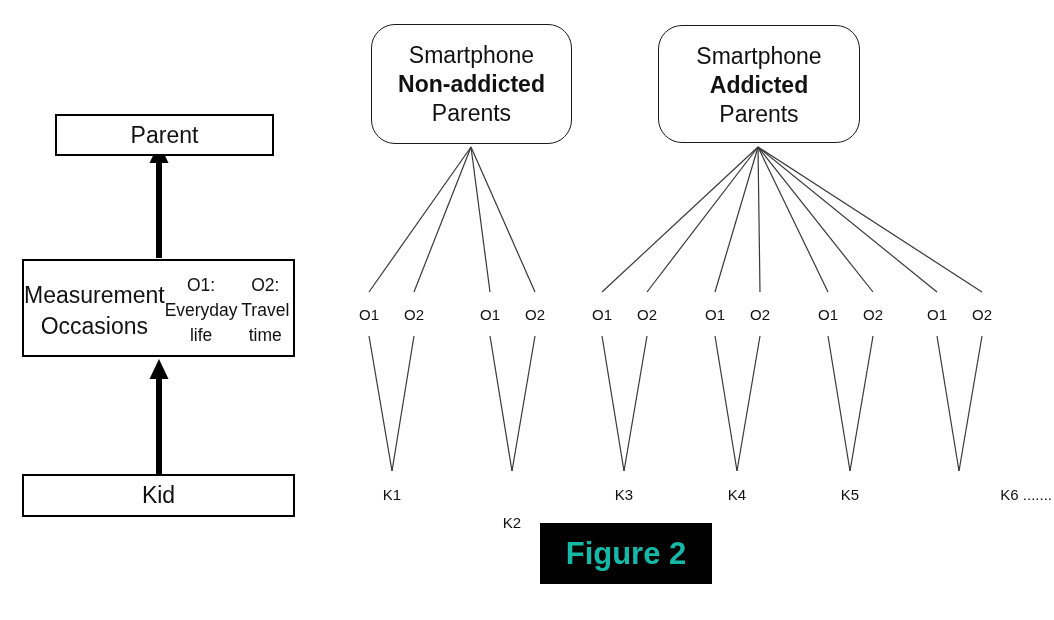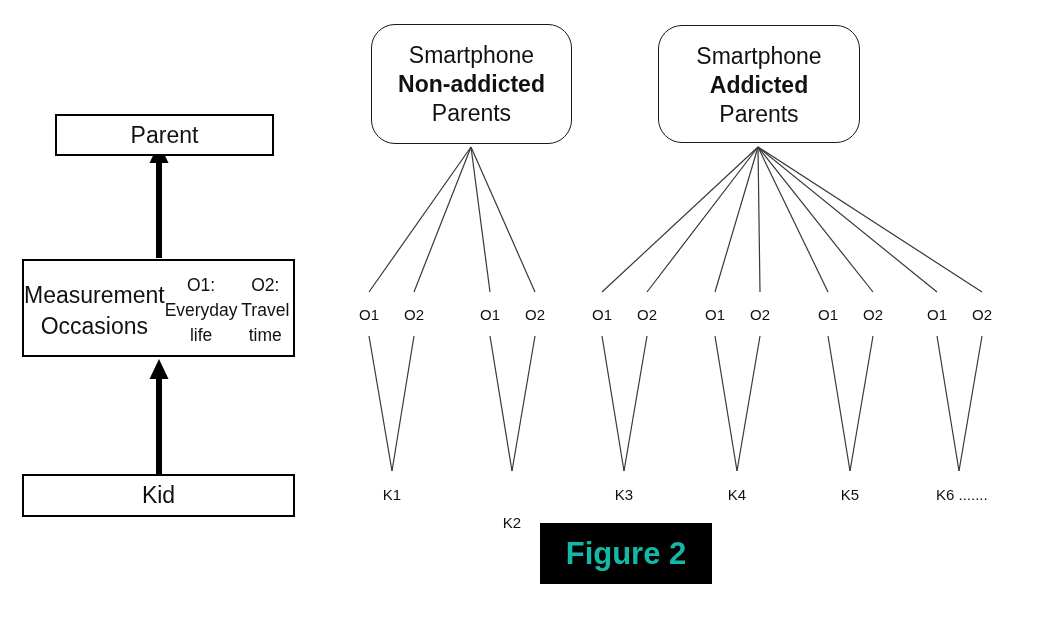--- a/index.html
+++ b/index.html
@@ -22,21 +22,21 @@
   }
   .group-box .bold{font-weight:bold;}
   .o-label{
     position:absolute;top:301px;width:50px;text-align:center;
     font-size:15px;line-height:28px;
   }
   .k-label{
     position:absolute;top:481px;width:80px;text-align:center;
     font-size:15px;line-height:28px;
   }
-  .k-label.last{width:116px;text-align:left;}
+  .k-label.last{width:116px;text-align:right;}
   .figure-tag{
     position:absolute;left:540px;top:523px;width:172px;height:61px;
     background:#000;color:#14b8a6;font-size:31px;font-weight:bold;
     display:flex;align-items:center;justify-content:center;
   }
 </style>
 </head>
 <body>
 
 <div id="canvas">

